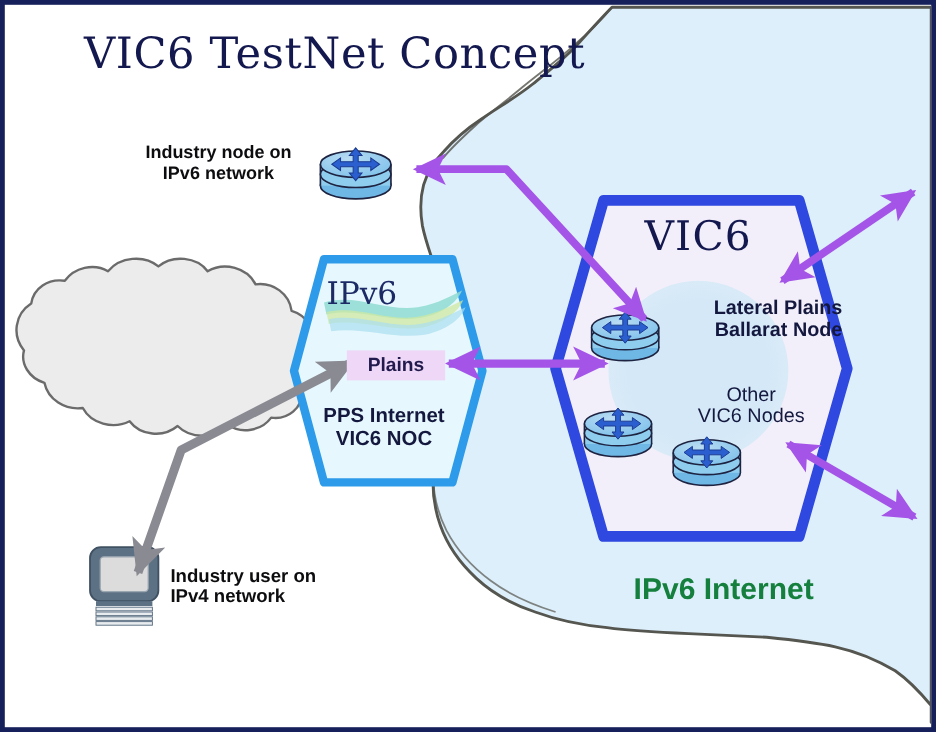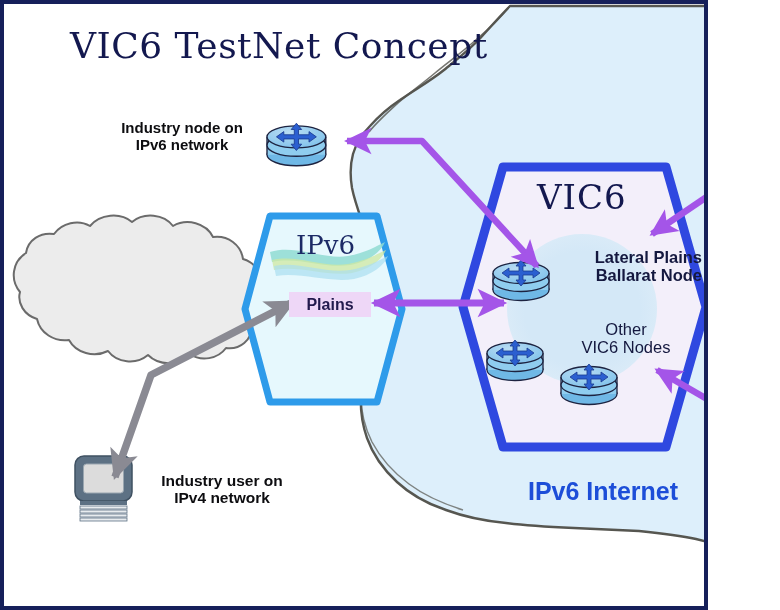--- a/index.html
+++ b/index.html
@@ -6,21 +6,21 @@
   html, body {
     margin: 0;
     padding: 0;
     background: #ffffff;
   }
   body {
     font-family: "Liberation Sans", sans-serif;
   }
   #diagram-root {
     position: relative;
-    width: 708px;
+    width: 780px;
     height: 610px;
     background: #ffffff;
     border: 4px solid #16205a;
     box-sizing: border-box;
     overflow: hidden;
   }
   #canvas-svg {
     position: absolute;
     left: 0;
     top: 0;
@@ -47,37 +47,36 @@
     width: 160px;
     text-align: center;
     font-size: 15px;
     font-weight: bold;
     color: #0d0d10;
   }
   #industry-user-label {
     left: 138px;
     top: 468px;
     width: 160px;
-    text-align: center;
     font-size: 15.5px;
     font-weight: bold;
     color: #0d0d10;
   }
   #ipv4-cloud-label {
     left: 34px;
     top: 273px;
     font-size: 22px;
     color: #1d2340;
   }
   #ipv6-internet-label {
     left: 524px;
     top: 473px;
     font-size: 25px;
     font-weight: bold;
-    color: #1d4ed8;
+    color: #15803d;
   }
   #vic6-hex-title {
     left: 533px;
     top: 174px;
     font-family: "DejaVu Serif", "Liberation Serif", serif;
     font-size: 34px;
     color: #13184f;
     letter-spacing: 1px;
     text-align: right;
   }
@@ -123,21 +122,20 @@
     font-size: 16px;
     font-weight: bold;
     color: #221a4d;
   }
   .logo-wrap {
     position: absolute;
     left: 262px;
     top: 228px;
     width: 118px;
     height: 54px;
-    margin-left: 24px;
   }
   .logo-ipv6 {
     position: absolute;
     left: 6px;
     top: -2px;
     font-family: "DejaVu Serif", "Liberation Serif", serif;
     font-size: 26px;
     color: #1c2a66;
   }
   .logo-now {
@@ -337,14 +335,16 @@
 VIC6 Nodes</div>
 
   <div class="logo-wrap">
     <span class="logo-ipv6">IPv6</span>
   </div>
 
   <div id="tunnel-box">
     <span id="tunnel-label">Plains</span>
   </div>
 
+  <div class="lbl" id="noc-label">PPS Internet
+VIC6 NOC</div>
 
 </div>
 
 </body></html>

